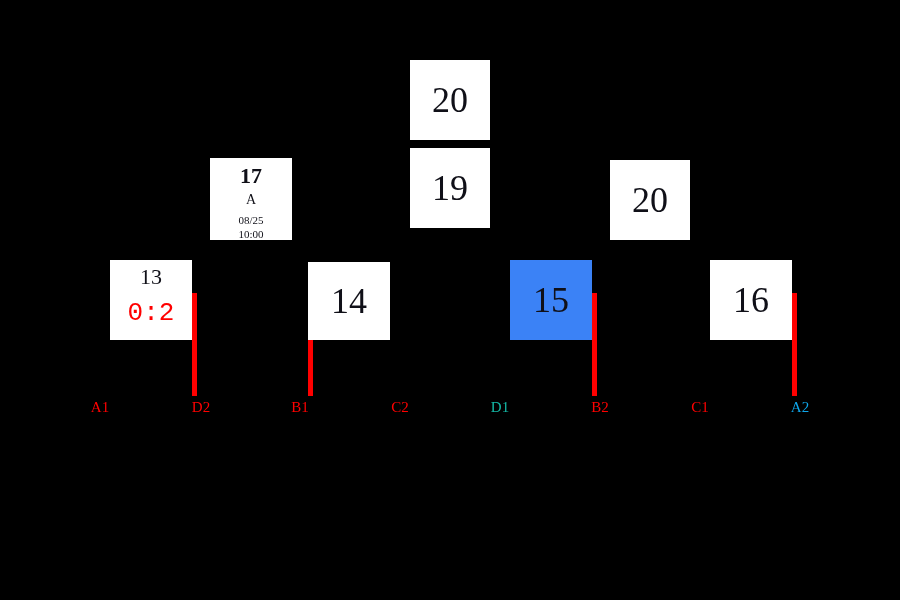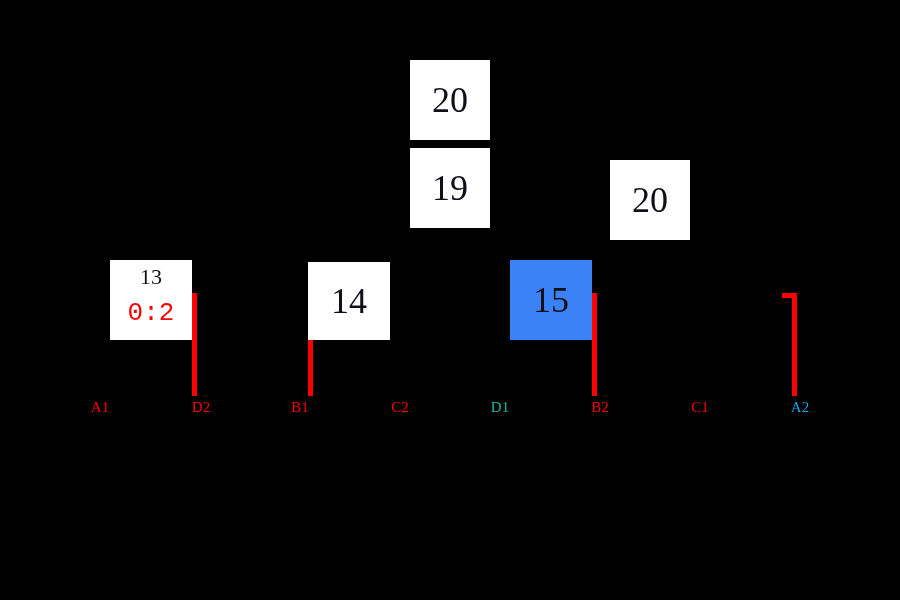--- a/index.html
+++ b/index.html
@@ -129,20 +129,29 @@
     <div class="node scored" style="left: 110px; top: 260px; width: 82px; height: 80px; background: rgb(255, 255, 255);">
       <div class="num">13</div>
       <div class="score" style="color: rgb(255, 0, 0);">0:2</div>
     </div>
     <div class="node centered big" style="left: 308px; top: 262px; width: 82px; height: 78px; background: rgb(255, 255, 255);">
       <div class="num">14</div>
     </div>
     <div class="node centered big" style="left: 510px; top: 260px; width: 82px; height: 80px; background: #3b82f6;">
       <div class="num">15</div>
     </div>
+    <div class="node centered big" style="left: 710px; top: 260px; width: 82px; height: 80px; background: rgb(255, 255, 255);">
+      <div class="num">16</div>
+    </div>
+    <div class="node detailed" style="left: 210px; top: 158px; width: 82px; height: 82px; background: rgb(255, 255, 255);">
+      <div class="num">17</div>
+      <div class="grp">A</div>
+      <div class="dt">08/25</div>
+      <div class="tm">10:00</div>
+    </div>
     <div class="node centered big" style="left: 410px; top: 148px; width: 80px; height: 80px; background: rgb(255, 255, 255);">
       <div class="num">19</div>
     </div>
     <div class="node centered big" style="left: 610px; top: 160px; width: 80px; height: 80px; background: rgb(255, 255, 255);">
       <div class="num">20</div>
     </div>
     <div class="node centered big" style="left: 410px; top: 60px; width: 80px; height: 80px; background: rgb(255, 255, 255);">
       <div class="num">20</div>
     </div>
     <div class="slot" style="left: 100px; top: 400px; color: rgb(255, 0, 0);">A1</div>

